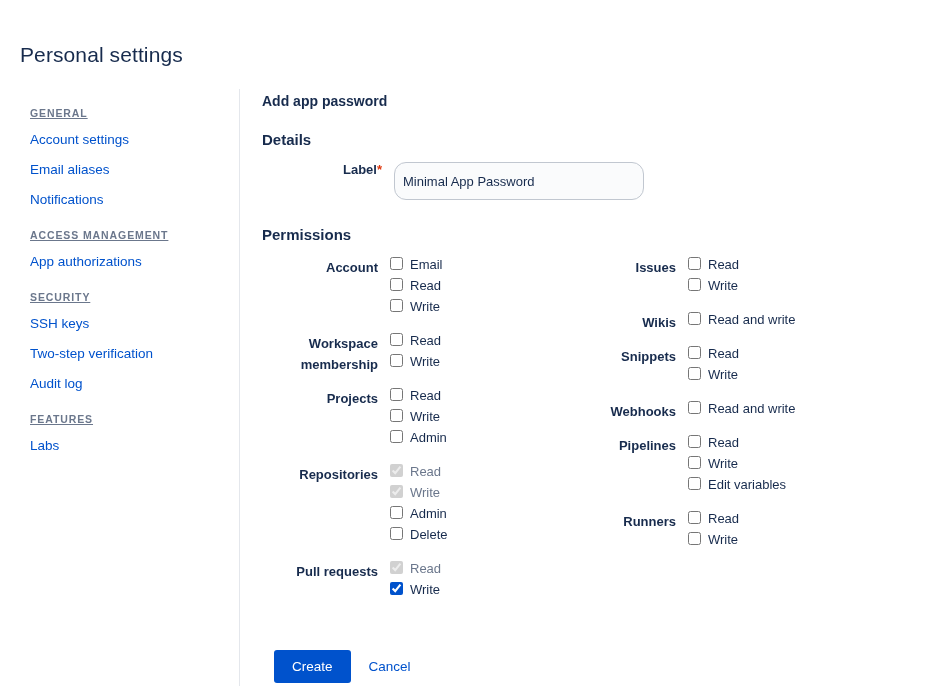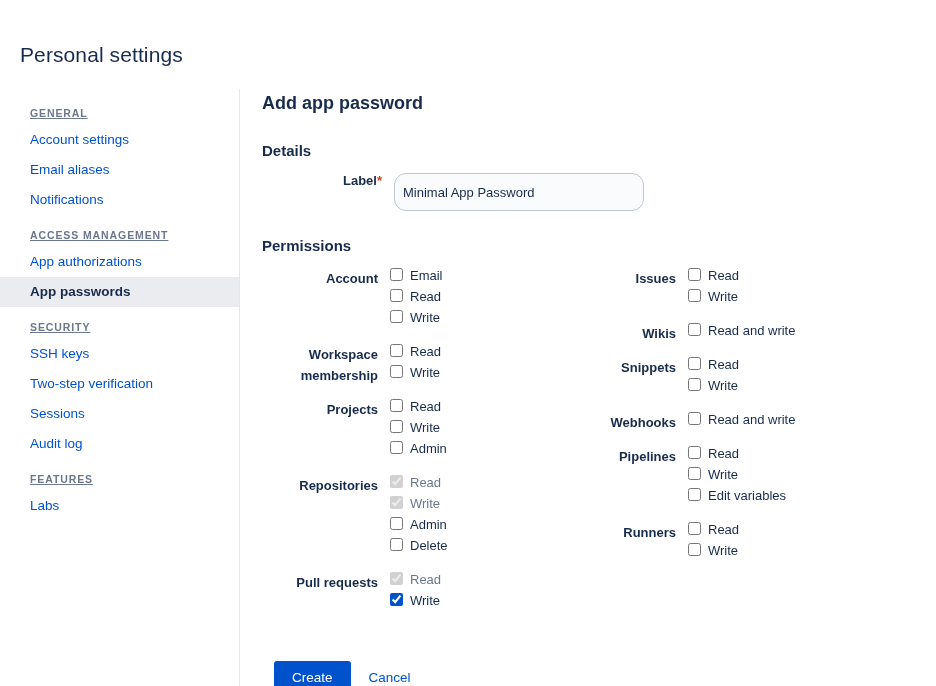--- a/index.html
+++ b/index.html
@@ -53,24 +53,24 @@
   .side-item.active {
     background: #ebecf0;
     color: #172b4d;
     font-weight: bold;
   }
   .content {
     flex: 1;
     padding: 0 20px 0 22px;
   }
   .section-title {
-    font-size: 18px;
-    font-weight: bold;
-    color: #172b4d;
-    margin: 4px 0 28px 0;
+    font-size: 14px;
+    font-weight: bold;
+    color: #172b4d;
+    margin: 4px 0 22px 0;
   }
   .subsection-title {
     font-size: 15px;
     font-weight: bold;
     color: #172b4d;
     margin: 0 0 14px 0;
   }
   .field-row {
     display: flex;
     align-items: flex-start;
@@ -162,25 +162,23 @@
 
 <div class="layout">
 
   <div class="sidebar" id="sidebar">
       <div class="side-group-title">GENERAL</div>
       <div class="side-item">Account settings</div>
       <div class="side-item">Email aliases</div>
       <div class="side-item">Notifications</div>
       <div class="side-group-title">ACCESS MANAGEMENT</div>
       <div class="side-item">App authorizations</div>
-      <div class="side-item active">App passwords</div>
       <div class="side-group-title">SECURITY</div>
       <div class="side-item">SSH keys</div>
       <div class="side-item">Two-step verification</div>
-      <div class="side-item">Sessions</div>
       <div class="side-item">Audit log</div>
       <div class="side-group-title">FEATURES</div>
       <div class="side-item">Labs</div>
     </div>
 
   <div class="content">
     <div class="section-title">Add app password</div>
 
     <div class="subsection-title">Details</div>
 

